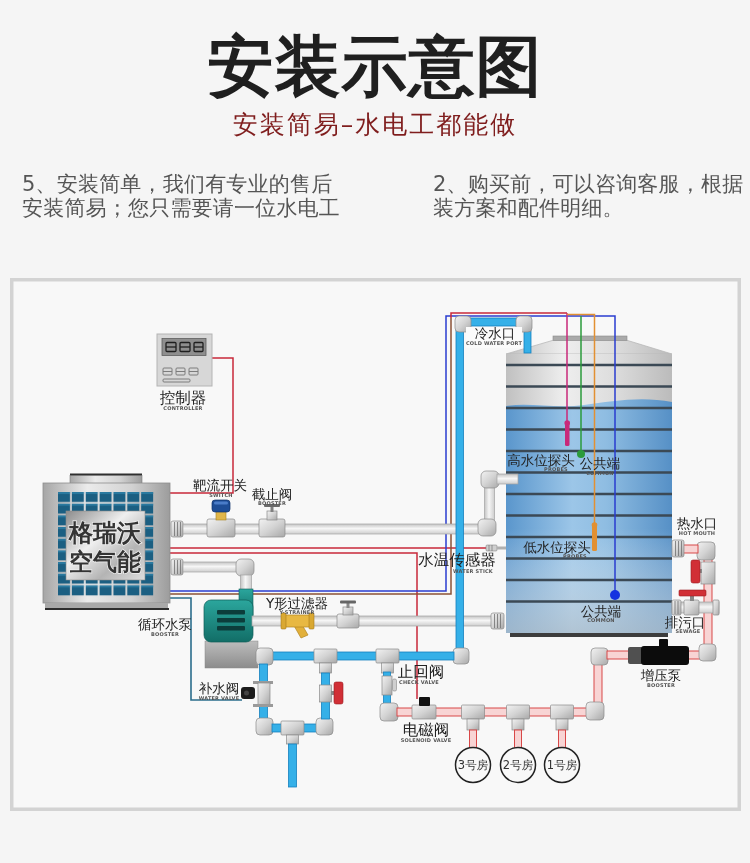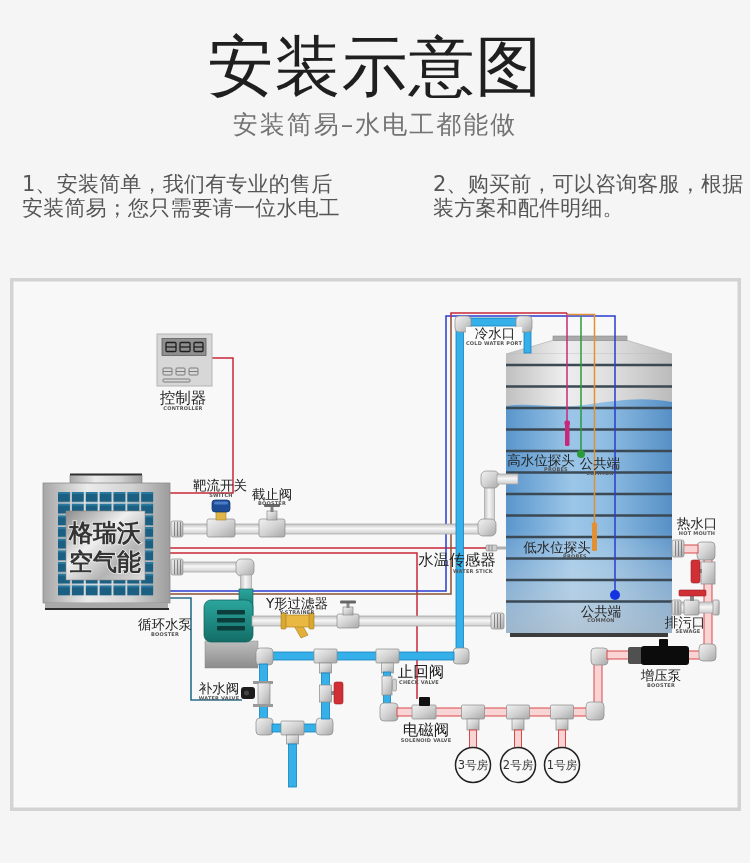--- a/index.html
+++ b/index.html
@@ -3,26 +3,26 @@
 <meta charset="utf-8">
 <style>
   html, body { margin: 0; padding: 0; }
   body {
     width: 750px; height: 863px; position: relative; overflow: hidden;
     background: #f5f5f5;
     font-family: "DejaVu Sans", "Liberation Sans", sans-serif;
   }
   .page-title {
     position: absolute; left: 0; top: 32px; width: 750px;
-    text-align: center; font-size: 66px; line-height: 70px; font-weight: normal;
+    text-align: center; font-size: 66px; line-height: 70px; font-weight: bold;
     color: #1f1f1f; letter-spacing: 1px;
   }
   .page-subtitle {
     position: absolute; left: 0; top: 110px; width: 750px;
-    text-align: center; font-size: 25px; line-height: 30px; color: #737373;
+    text-align: center; font-size: 25px; line-height: 30px; color: #7f1d1d;
     letter-spacing: 2px;
   }
   .note {
     position: absolute; top: 172px; width: 330px;
     font-size: 21px; line-height: 24px; color: #555; letter-spacing: 0.2px;
   }
   .note-1 { left: 22px; }
   .note-2 { left: 410px; margin-left: 23px; }
   .note-line { display: block; white-space: nowrap; height: 24px; }
 
@@ -54,21 +54,21 @@
   .f-blue { fill: var(--lower_common, #1433e0); }
   .handle-red { fill: #d12f36; stroke: #9b1c22; stroke-width: 0.6; }
 </style>
 </head>
 <body>
 
 <div class="page-title">安装示意图</div>
 <div class="page-subtitle">安装简易–水电工都能做</div>
 
 <div class="note note-1">
-  <span class="note-line">1、安装简单，我们有专业的售后</span>
+  <span class="note-line">5、安装简单，我们有专业的售后</span>
   <span class="note-line">安装简易；您只需要请一位水电工</span>
 </div>
 <div class="note note-2">
   <span class="note-line">2、购买前，可以咨询客服，根据</span>
   <span class="note-line">装方案和配件明细。</span>
 </div>
 
 <svg class="diagram" viewBox="0 270 750 593" xmlns="http://www.w3.org/2000/svg">
   <defs>
     <linearGradient id="gPipeH" x1="0" y1="0" x2="0" y2="1">

